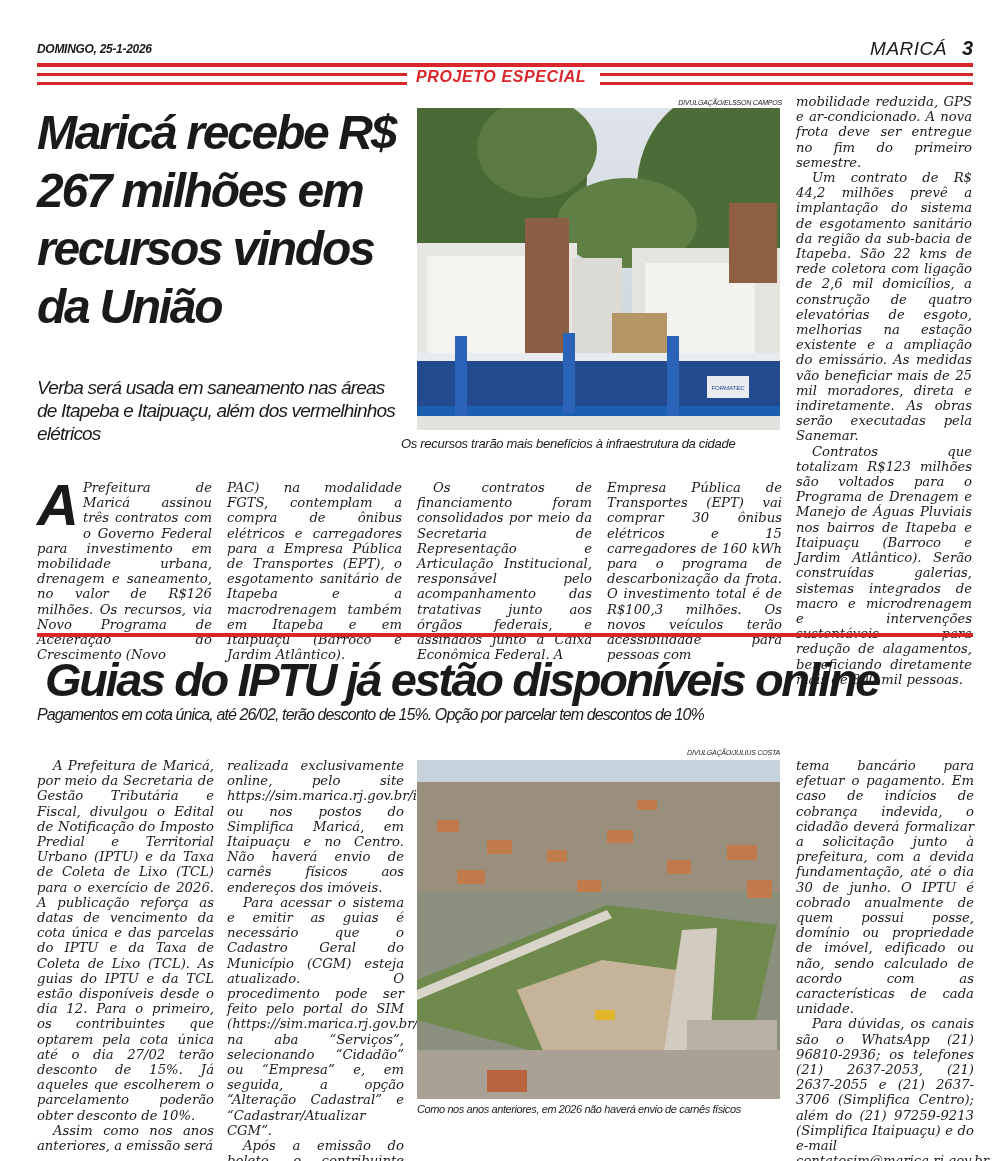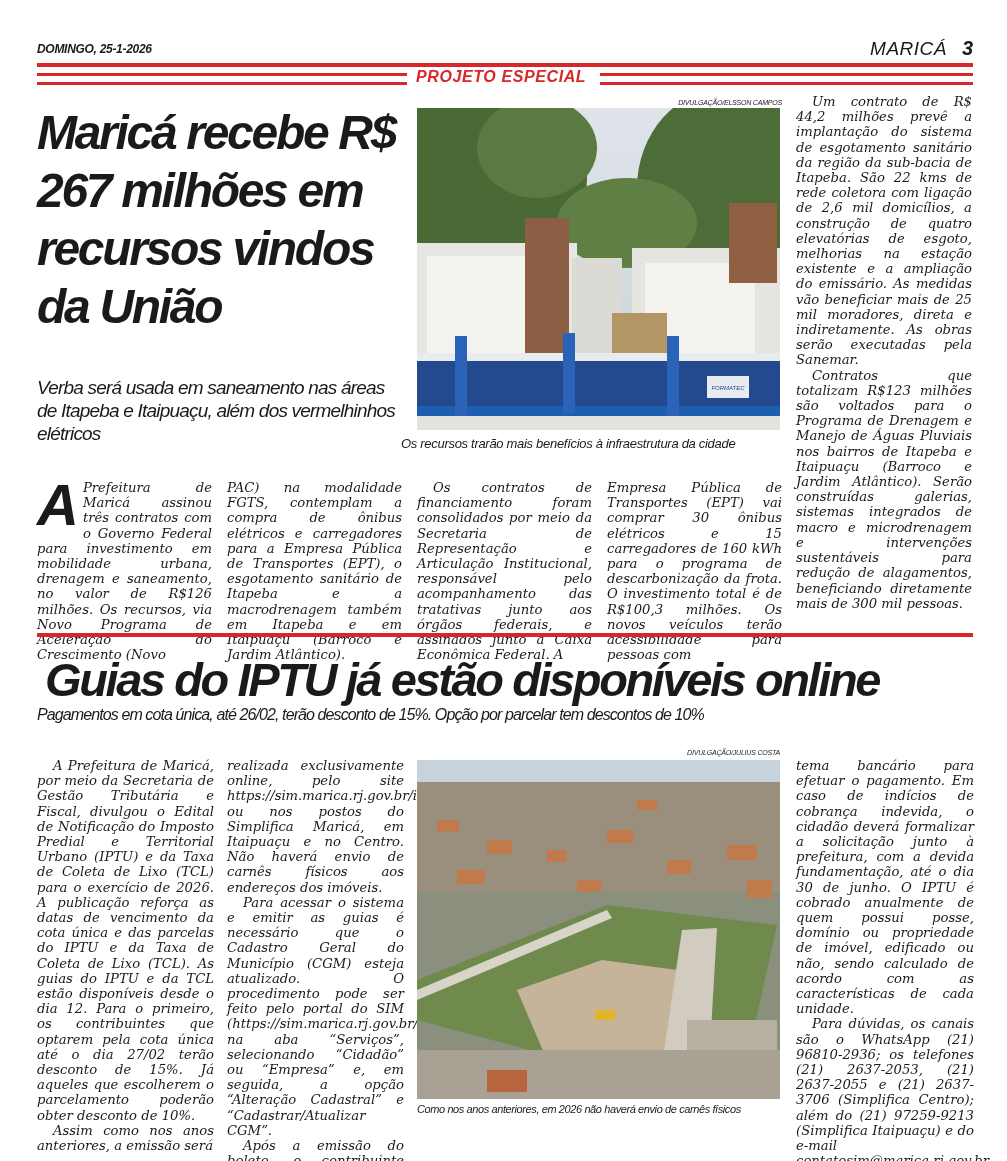--- a/index.html
+++ b/index.html
@@ -112,20 +112,21 @@
 <div id="col-a2" class="abs body-text">
   <p class="noindent">PAC) na modalidade FGTS, contemplam a compra de ônibus elétricos e carregadores para a Empresa Pública de Transportes (EPT), o esgotamento sanitário de Itapeba e a macrodrenagem também em Itapeba e em Itaipuaçu (Barroco e Jardim Atlântico).</p>
 </div>
 <div id="col-a3" class="abs body-text">
   <p>Os contratos de financiamento foram consolidados por meio da Secretaria de Representação e Articulação Institucional, responsável pelo acompanhamento das tratativas junto aos órgãos federais, e assinados junto à Caixa Econômica Federal. A</p>
 </div>
 <div id="col-a4" class="abs body-text">
   <p class="noindent">Empresa Pública de Transportes (EPT) vai comprar 30 ônibus elétricos e 15 carregadores de 160 kWh para o programa de descarbonização da frota. O investimento total é de R$100,3 milhões. Os novos veículos terão acessibilidade para pessoas com</p>
 </div>
 <div id="col-a5" class="abs body-text">
+  <p class="noindent">mobilidade reduzida, GPS e ar-condicionado. A nova frota deve ser entregue no fim do primeiro semestre.</p>
   <p>Um contrato de R$ 44,2 milhões prevê a implantação do sistema de esgotamento sanitário da região da sub-bacia de Itapeba. São 22 kms de rede coletora com ligação de 2,6 mil domicílios, a construção de quatro elevatórias de esgoto, melhorias na estação existente e a ampliação do emissário. As medidas vão beneficiar mais de 25 mil moradores, direta e indiretamente. As obras serão executadas pela Sanemar.</p>
   <p>Contratos que totalizam R$123 milhões são voltados para o Programa de Drenagem e Manejo de Águas Pluviais nos bairros de Itapeba e Itaipuaçu (Barroco e Jardim Atlântico). Serão construídas galerias, sistemas integrados de macro e microdrenagem e intervenções sustentáveis para redução de alagamentos, beneficiando diretamente mais de 300 mil pessoas.</p>
 </div>
 
 <div id="sep-bar"></div>
 
 <h1 id="headline-2" class="abs cond" style="margin:8px">Guias do IPTU já estão disponíveis online</h1>
 <div id="subhead-2" class="abs cond">Pagamentos em cota única, até 26/02, terão desconto de 15%. Opção por parcelar tem descontos de 10%</div>
 
 <div id="col-b1" class="abs body-text">

